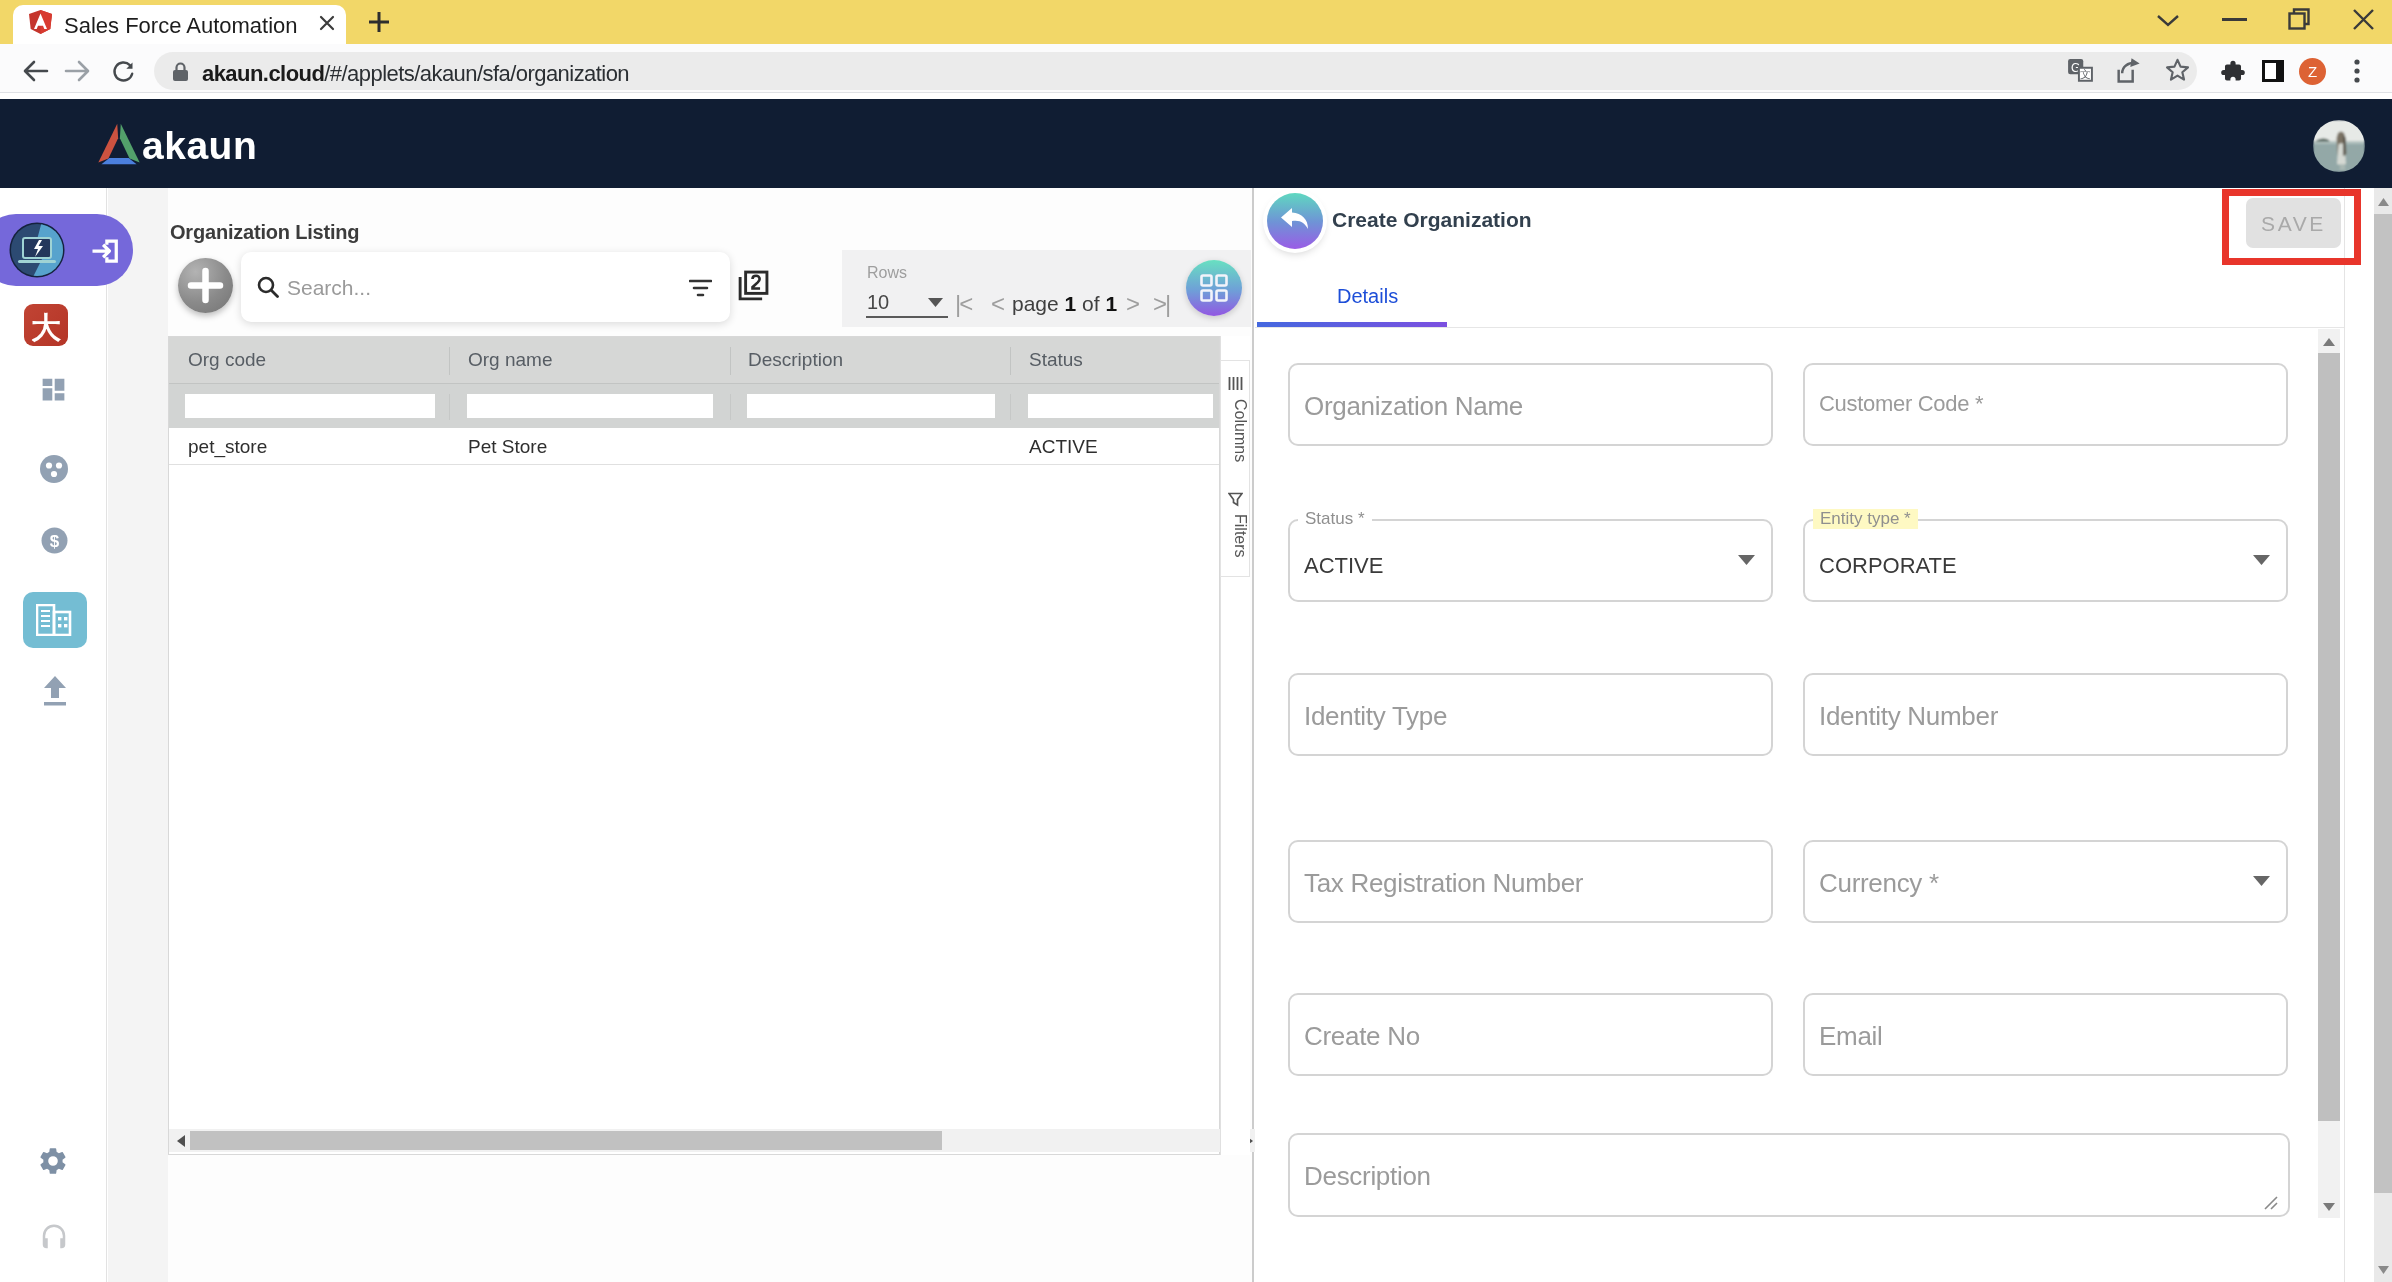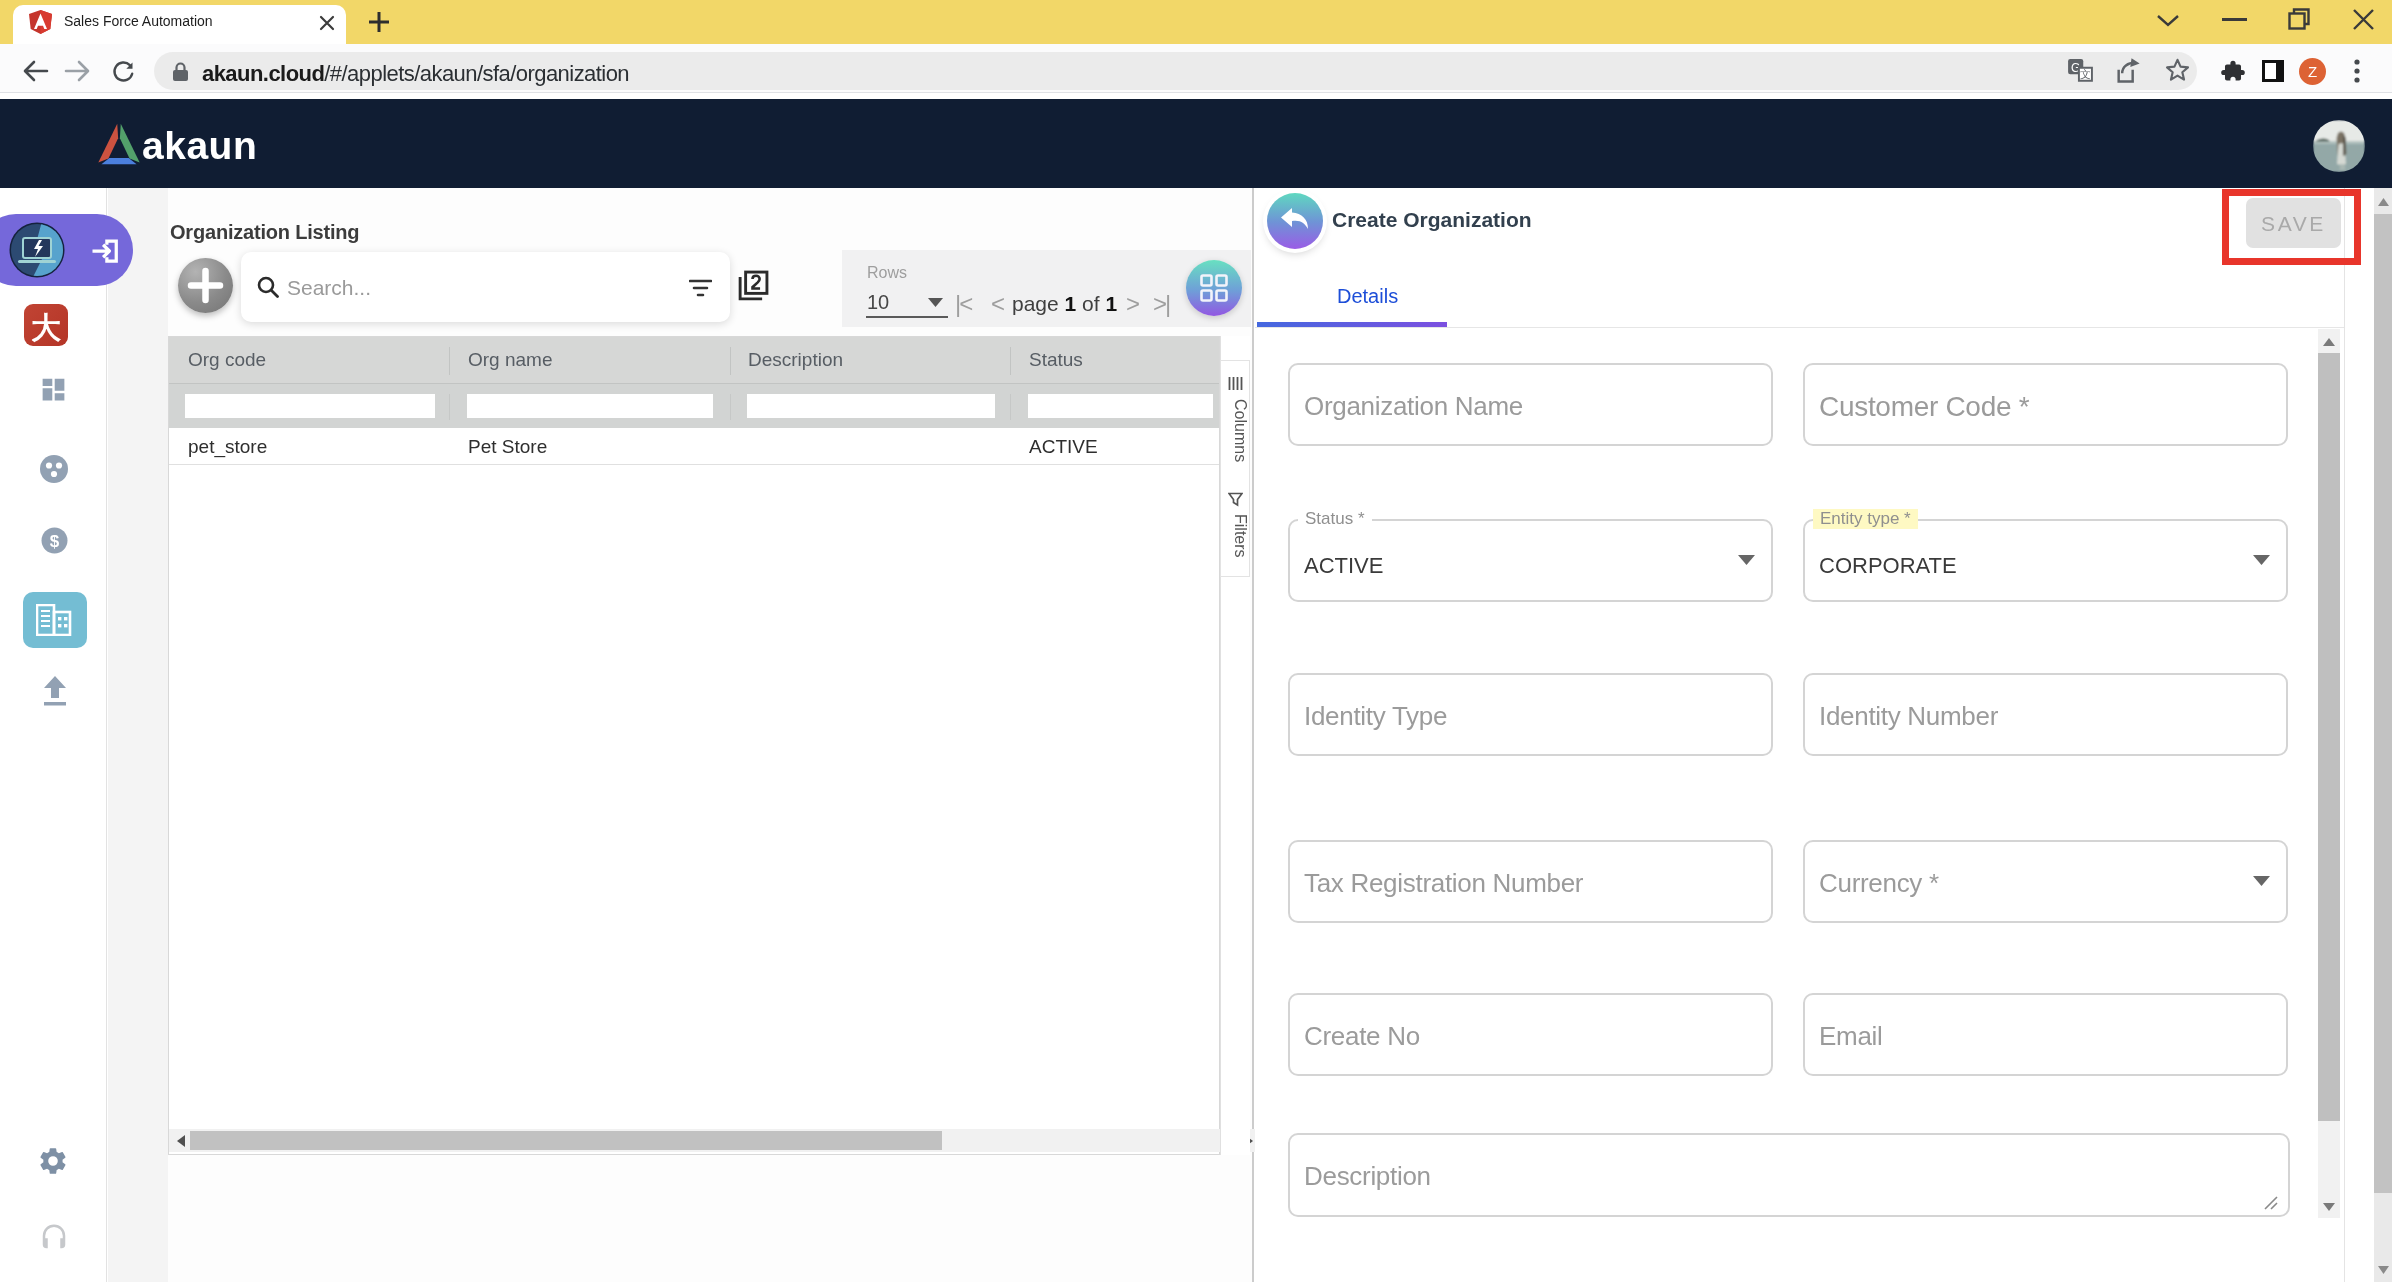--- a/index.html
+++ b/index.html
@@ -3,21 +3,21 @@
 <meta charset="utf-8">
 <style>
   * { margin:0; padding:0; box-sizing:border-box; }
   html,body { width:2392px; height:1282px; overflow:hidden; background:#fff;
     font-family:"Liberation Sans", sans-serif; }
   .abs { position:absolute; }
   
   #tabbar { position:absolute; left:0; top:0; width:2392px; height:44px; background:#f2d768; }
   #tab { position:absolute; left:13px; top:5px; width:333px; height:39px; background:#fff;
     border-radius:10px 10px 0 0; }
-  #tabtitle { position:absolute; left:64px; top:13px; font-size:14px; color:#1d1d1d; }
+  #tabtitle { position:absolute; left:64px; top:13px; font-size:22px; color:#1d1d1d; }
   #addr { position:absolute; left:0; top:44px; width:2392px; height:49px; background:#fbfbfc;
     border-bottom:1px solid #dfe1e5; }
   #whitegap { position:absolute; left:0; top:94px; width:2392px; height:5px; background:#fff; }
   #urlpill { position:absolute; left:154px; top:52px; width:2043px; height:38px; background:#ebebeb;
     border-radius:19px; }
   #urltext { position:absolute; left:202px; top:61px; font-size:22px; color:#2b2f33; letter-spacing:-0.55px;text-align:right;}
   
   #navy { position:absolute; left:0; top:99px; width:2392px; height:89px; background:#101d33; }
   
   #sidebar { position:absolute; left:0; top:188px; width:107px; height:1094px; background:#fff;
@@ -311,21 +311,21 @@
 <div class="abs" style="left:2246px;top:212px;width:95px;text-align:center;font-size:21px;color:#a9a9a9;letter-spacing:2.6px">SAVE</div>
 <div class="abs" style="left:2222px;top:189px;width:139px;height:76px;border:7px solid #e8352b;z-index:20"></div>
 
 <div class="abs" style="left:1337px;top:285px;font-size:20px;color:#1d4ed8">Details</div>
 <div class="abs" style="left:1255px;top:327px;width:1090px;height:1px;background:#e6e6e6"></div>
 <div class="abs" style="left:1257px;top:322px;width:190px;height:5px;background:linear-gradient(90deg,#4468df,#7c50e0)"></div>
 
 <div class="abs" style="left:1288px;top:363px;width:485px;height:83px;border:2px solid #d4d4d4;border-radius:10px"></div>
 <div class="abs" style="left:1304px;top:391px;font-size:26px;letter-spacing:-0.3px;color:#9b9b9b">Organization Name</div>
 <div class="abs" style="left:1803px;top:363px;width:485px;height:83px;border:2px solid #d4d4d4;border-radius:10px"></div>
-<div class="abs" style="left:1819px;top:391px;font-size:28px;letter-spacing:-0.3px;color:#9b9b9b">Customer Code *</div>
+<div class="abs" style="left:1819px;top:391px;font-size:22px;letter-spacing:-0.3px;color:#9b9b9b">Customer Code *</div>
 
 <div class="abs" style="left:1288px;top:519px;width:485px;height:83px;border:2px solid #d4d4d4;border-radius:10px"></div>
 <div class="abs" style="left:1298px;top:509px;font-size:17px;color:#8f8f8f;background:#fff;padding:0 7px">Status *</div>
 <div class="abs" style="left:1304px;top:553px;font-size:22px;color:#3a3a3a">ACTIVE</div>
 <svg class="abs" style="left:1738px;top:555px" width="17" height="10" viewBox="0 0 17 10">
     <path d="M0 0 H17 L8.5 10 Z" fill="#666"></path>
   </svg>
 <div class="abs" style="left:1803px;top:519px;width:485px;height:83px;border:2px solid #d4d4d4;border-radius:10px"></div>
 <div class="abs" style="left:1813px;top:509px;font-size:17px;color:#8f8f8f;background:#fef9c3;padding:0 7px">Entity type *</div>
 <div class="abs" style="left:1819px;top:553px;font-size:22px;color:#3a3a3a">CORPORATE</div>

